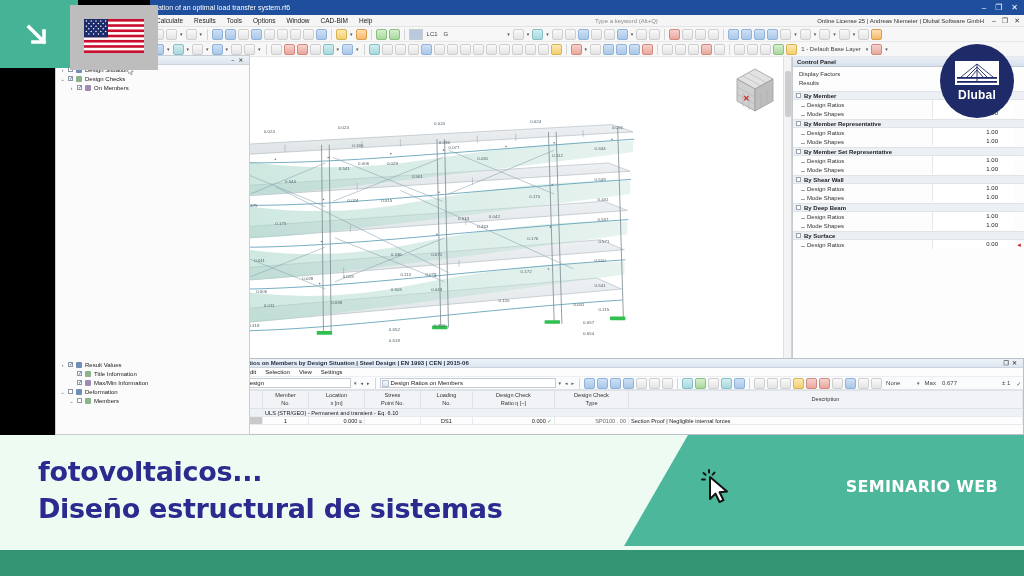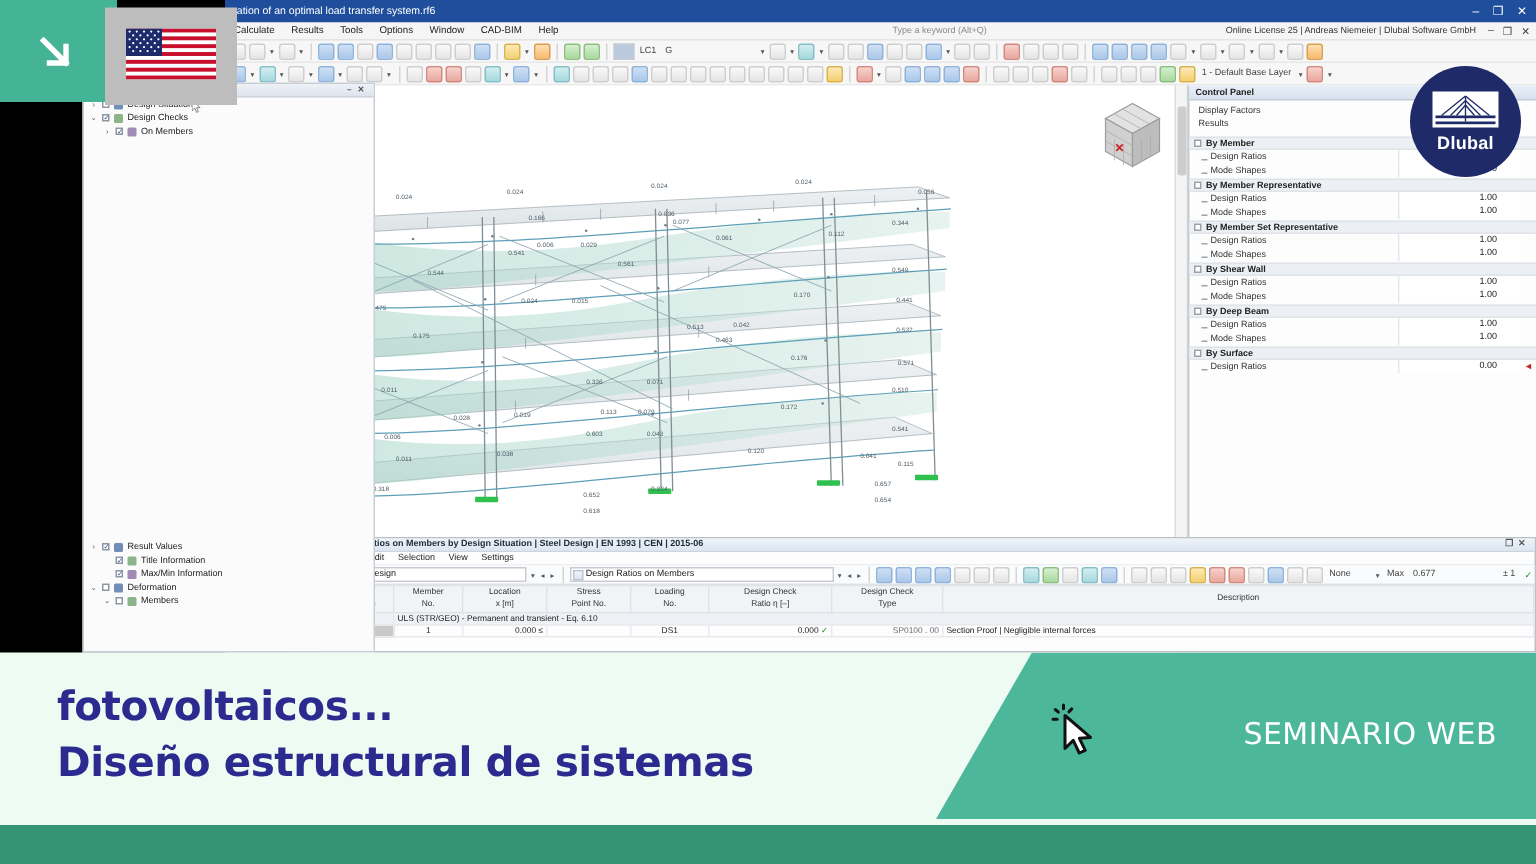--- a/index.html
+++ b/index.html
@@ -142,22 +142,22 @@
   .dlubal-badge .dl-text { color: #ffffff; font-weight: bold; font-size: 12px; letter-spacing: .2px; }
 
   
   .banner { position: absolute; left: 0; bottom: 0; width: 1024px; height: 141px; background: #edfbf3;
             overflow: hidden; }
   .banner-teal { position: absolute; right: 0; top: 0; width: 400px; height: 111px;
                  background: #4cb79a; clip-path: polygon(16% 0, 100% 0, 100% 100%, 0% 100%); }
   .banner-title { position: absolute; left: 38px; top: 19px; width: 600px;
                   font-family: "DejaVu Sans", sans-serif; font-weight: bold; font-style: normal;
                   font-size: 27px; line-height: 1.36; color: #2b2b8f; letter-spacing: -0.3px; }
-  .banner-label { position: absolute; right: 26px; top: 42px; color: #fff; font-weight: normal;
-                  font-size: 20px; letter-spacing: .3px; font-family: "DejaVu Sans", sans-serif; }
+  .banner-label { position: absolute; right: 26px; top: 42px; color: #fff; font-weight: bold;
+                  font-size: 16px; letter-spacing: .3px; font-family: "DejaVu Sans", sans-serif; }
   .click-cursor { position: absolute; left: 700px; top: 468px; width: 40px; height: 40px; }
   .banner-bottombar { position: absolute; left: 0; bottom: 0; width: 1024px; height: 26px;
                       background: #349574; }
 
   
   .black-left { position: absolute; left: 0; top: 68px; width: 150px; height: 367px; background: #000; }
 </style>
 </head>
 <body>
 

